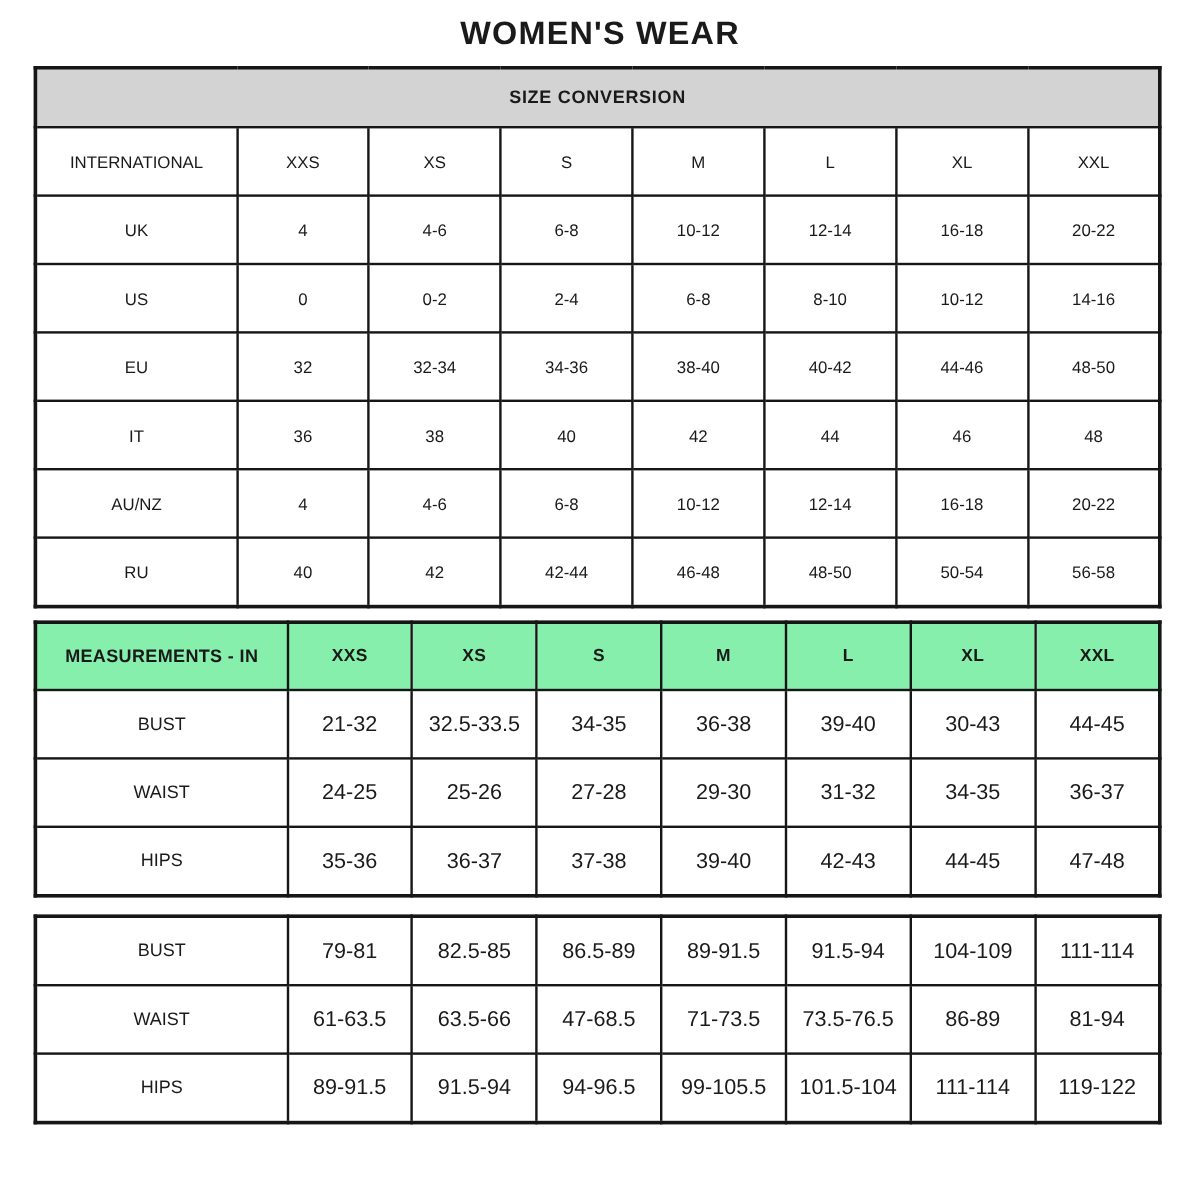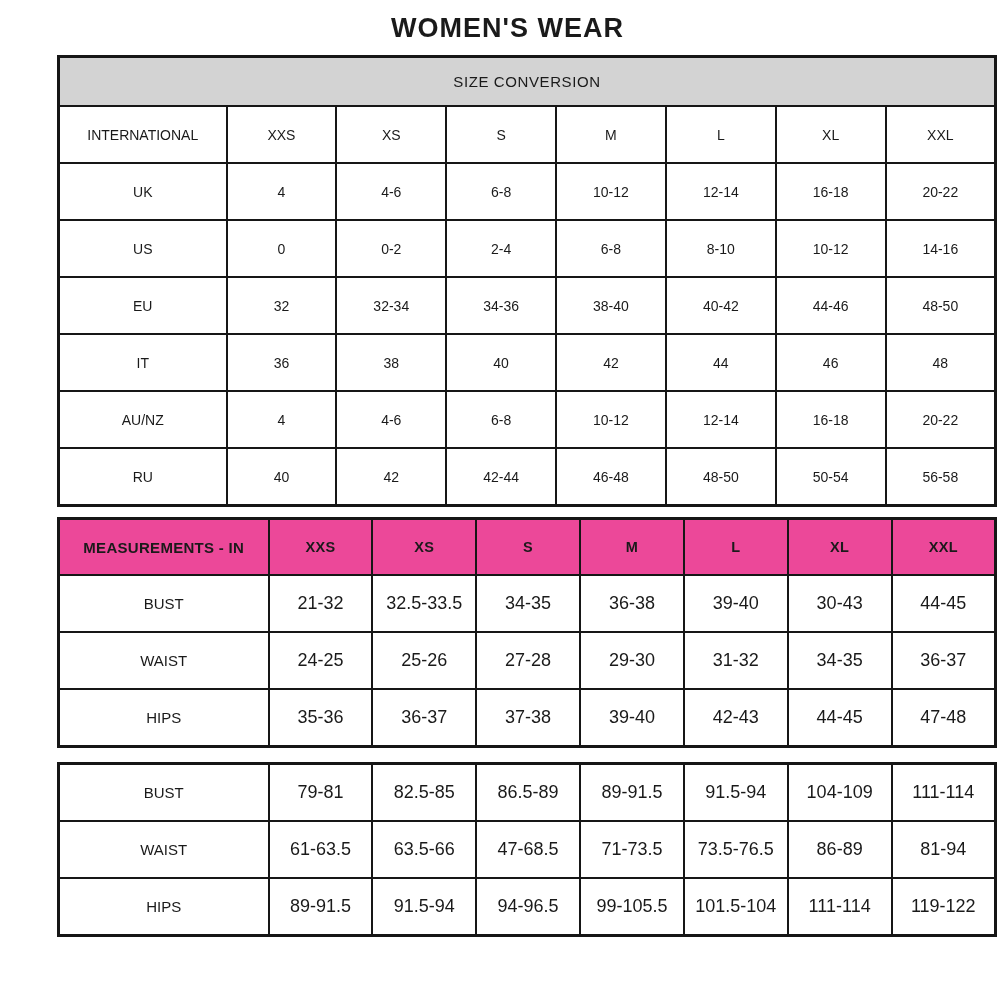--- a/index.html
+++ b/index.html
@@ -5,21 +5,21 @@
   html, body {
     margin: 0;
     padding: 0;
     background: #ffffff;
     width: 1000px;
     height: 1000px;
     font-family: "Liberation Sans", sans-serif;
     color: #1a1a1a;
     -webkit-font-smoothing: antialiased;
   }
-  main { padding: 0 42px; margin-left: 15px; }
+  main { padding: 0 28px; }
   h1 {
     margin: 0;
     padding: 13px 0 11px 0;
     text-align: center;
     font-size: 27px;
     font-weight: bold;
     letter-spacing: 1px;
   }
   table.tbl {
     width: 940px;
@@ -34,29 +34,29 @@
     padding: 0 2px;
     overflow: hidden;
     white-space: nowrap;
   }
   
   .conv .c-label { width: 168px; }
   .conv td { height: 55px; font-size: 14px; }
   .conv td.banner {
     height: 47px;
     background: #d3d3d3;
-    font-weight: normal;
+    font-weight: bold;
     font-size: 15px;
     letter-spacing: 0.6px;
   }
   
   .meas .c-label { width: 210px; }
   .meas td { height: 55px; }
   .meas .head-row td {
-    background: #ec4899;
+    background: #86efac;
     font-weight: bold;
     font-size: 14.5px;
     height: 54px;
     letter-spacing: 0.3px;
   }
   .meas td.label-cell { font-size: 15px; }
   .meas td.data-cell { font-size: 18px; }
   #t1 { margin-top: 10px; }
   #t2 { margin-top: 14px; }
 </style>

